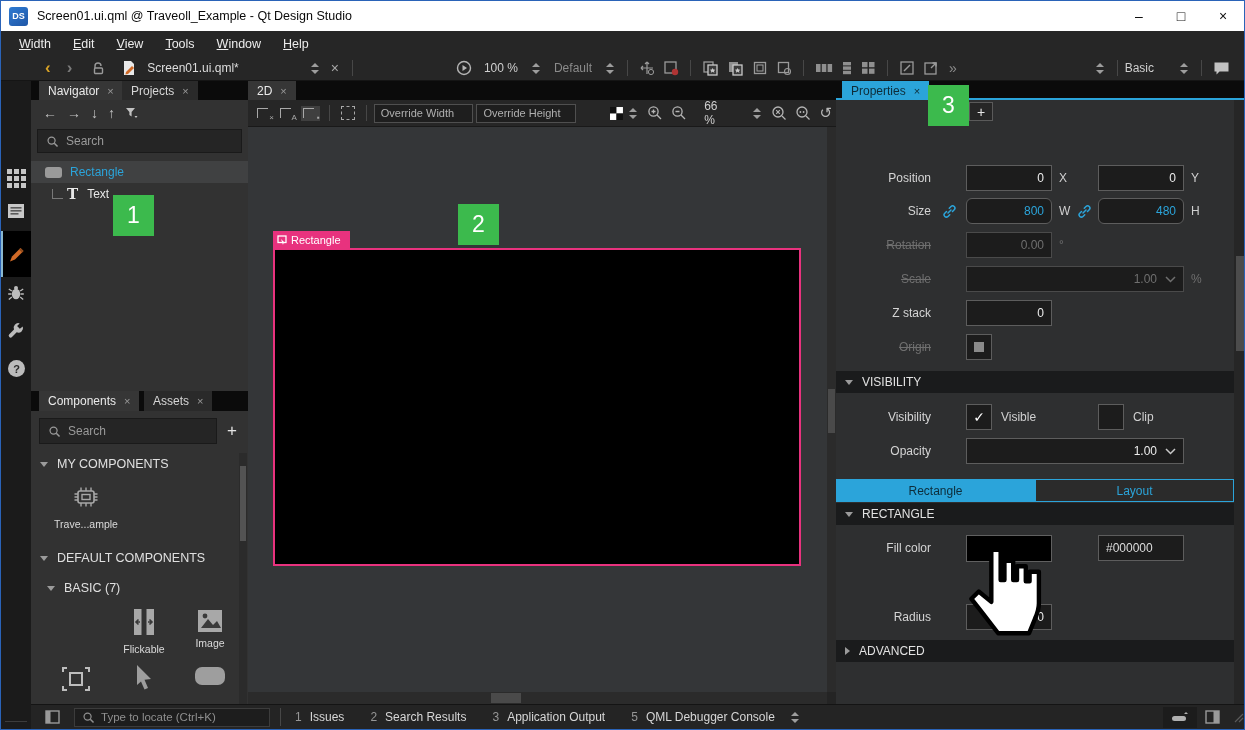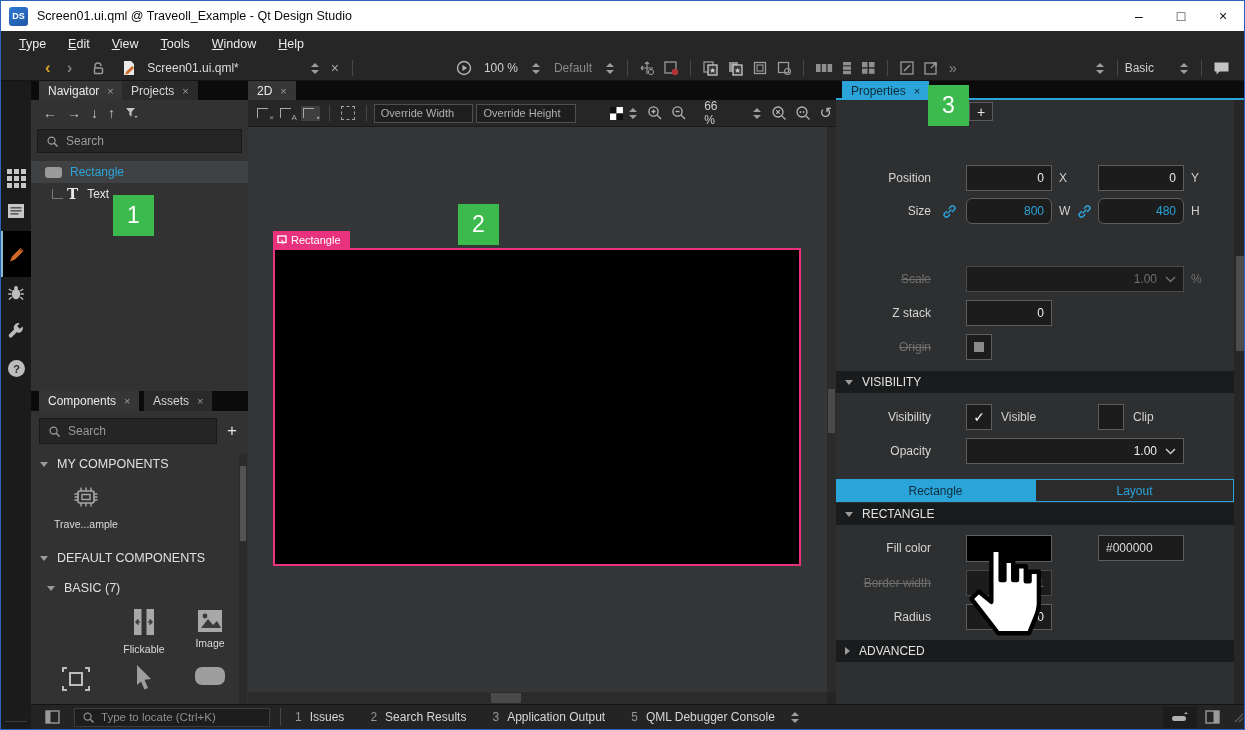--- a/index.html
+++ b/index.html
@@ -157,21 +157,21 @@
     <div class="ds-logo">DS</div>
     <div class="win-title">Screen01.ui.qml @ Traveoll_Example - Qt Design Studio</div>
     <div class="win-controls">
       <div class="wc">–</div>
       <div class="wc">□</div>
       <div class="wc">×</div>
     </div>
   </div>
 
   <div class="abs menubar">
-    <span class="mi">Type</span>
+    <span class="mi">Width</span>
     <span class="mi">Edit</span>
     <span class="mi">View</span>
     <span class="mi">Tools</span>
     <span class="mi">Window</span>
     <span class="mi">Help</span>
   </div>
 
   <div class="abs toolbar">
     <span class="tbtn chev-back" style="margin-left:40px">‹</span>
     <span class="tbtn chev-fwd" style="margin-left:8px">›</span>
@@ -602,20 +602,25 @@
       <span class="unit" style="left:223px">W</span>
       <span class="linkic" style="left:241px">
         <svg class="ic" width="15" height="15" viewBox="0 0 14 14">
             <path d="M5.6 8.4 L8.4 5.6 M4.2 7 L2.6 8.6 a2.1 2.1 0 0 0 3 3 L7.2 10 M6.8 4 l1.6-1.6 a2.1 2.1 0 0 1 3 3 L9.8 7" stroke="currentColor" stroke-width="1.4" fill="none" stroke-linecap="round"></path>
           </svg>
       </span>
       <span class="fld cyan" style="left:262px;width:86px">480</span>
       <span class="unit" style="left:355px">H</span>
     </div>
 
+    <div class="prow" style="top:132px;left:0;width:398px">
+      <span class="plabel dis">Rotation</span>
+      <span class="fld dis" style="left:130px;width:86px">0.00</span>
+      <span class="unit dis" style="left:223px">°</span>
+    </div>
 
     <div class="prow" style="top:166px;left:0;width:398px">
       <span class="plabel dis">Scale</span>
       <span class="fld dis" style="left:130px;width:218px">
         <span>1.00</span>
         <svg class="ic chevron" width="11" height="7" viewBox="0 0 11 7">
             <path d="M1 1 L5.5 5.5 L10 1" fill="none" stroke="#6f6f6f" stroke-width="1.5"></path>
           </svg>
       </span>
       <span class="unit dis" style="left:355px">%</span>
@@ -663,24 +668,20 @@
       <span class="tri"></span>
       <span>RECTANGLE</span>
     </div>
 
     <div class="prow" style="top:435px;left:0;width:398px">
       <span class="plabel">Fill color</span>
       <span class="swatch" style="left:130px"></span>
       <span class="hexfld" style="left:262px">#000000</span>
     </div>
 
-    <div class="prow" style="top:470px;left:0;width:398px">
-      <span class="plabel dis">Border width</span>
-      <span class="fld dis" style="left:130px;width:86px">1</span>
-    </div>
 
     <div class="prow" style="top:504px;left:0;width:398px">
       <span class="plabel">Radius</span>
       <span class="fld" style="left:130px;width:86px">0</span>
     </div>
 
     <div class="sechdr" style="top:540px">
       <span class="tri-r"></span>
       <span>ADVANCED</span>
     </div>

